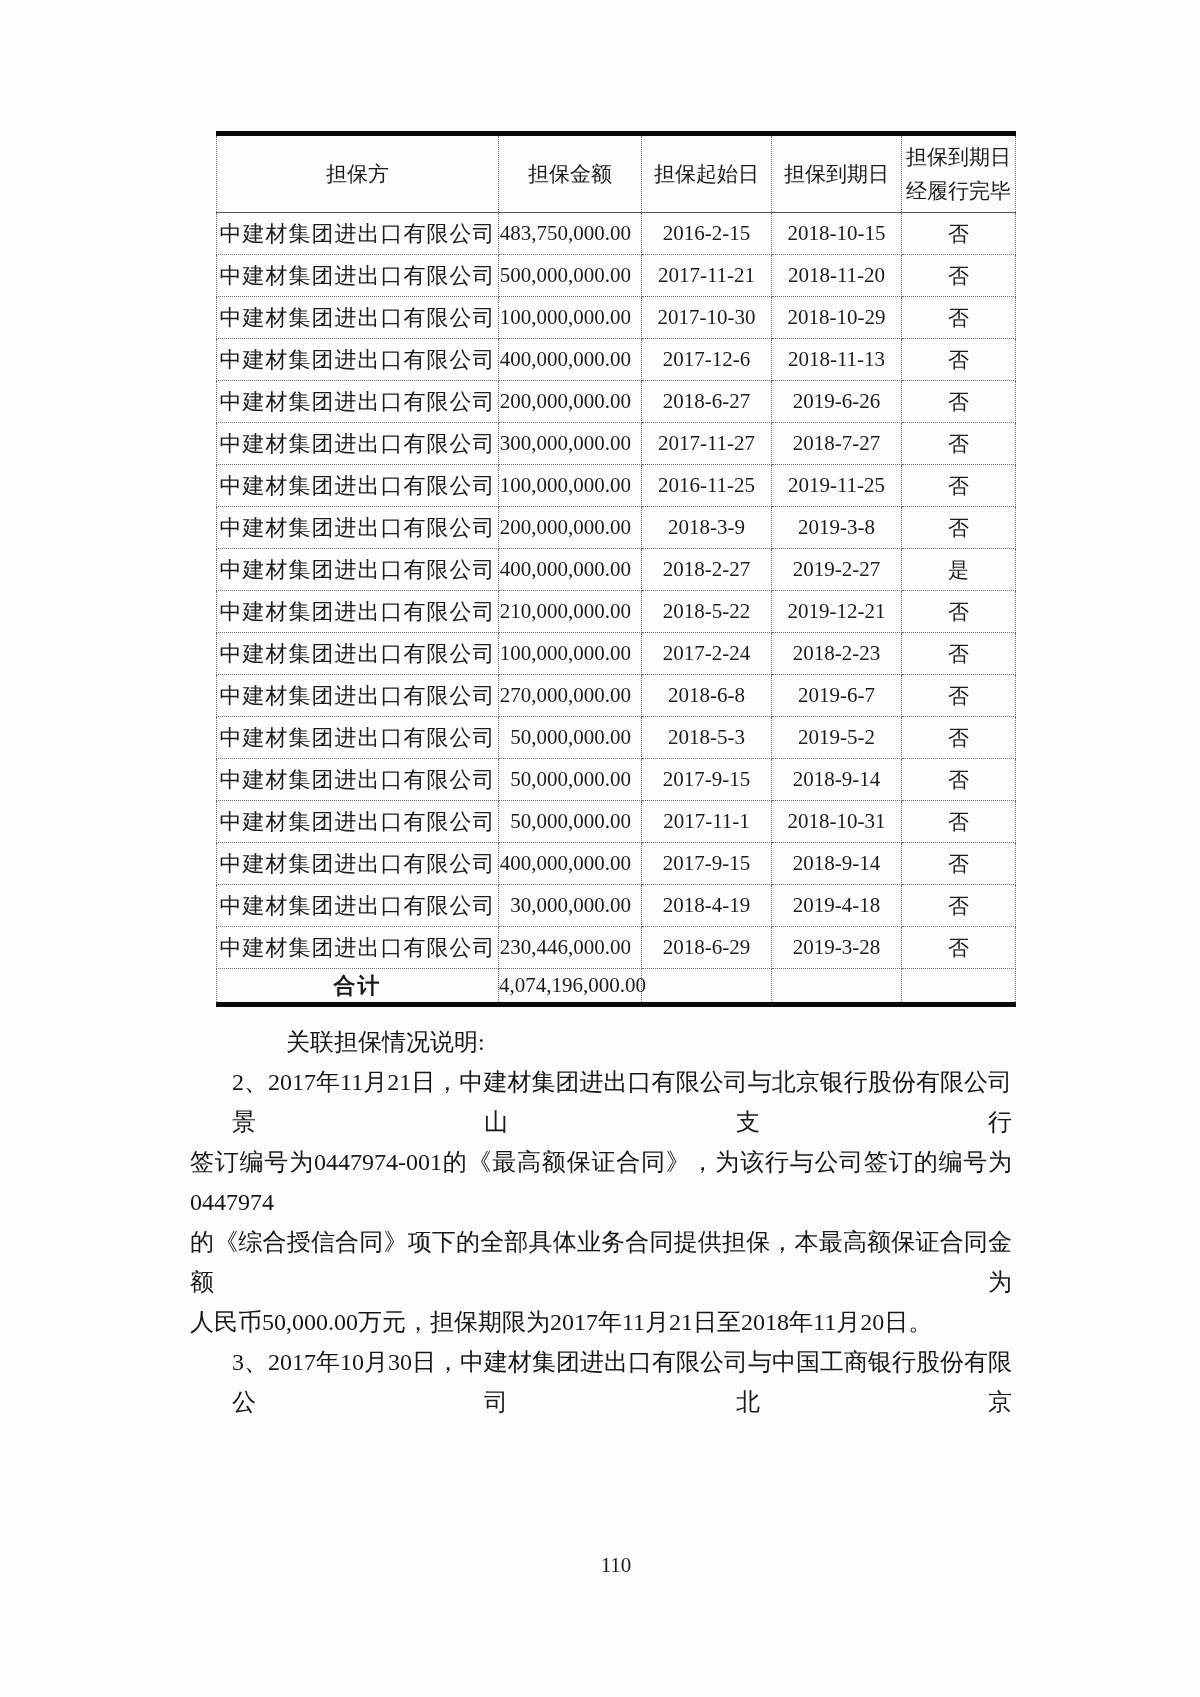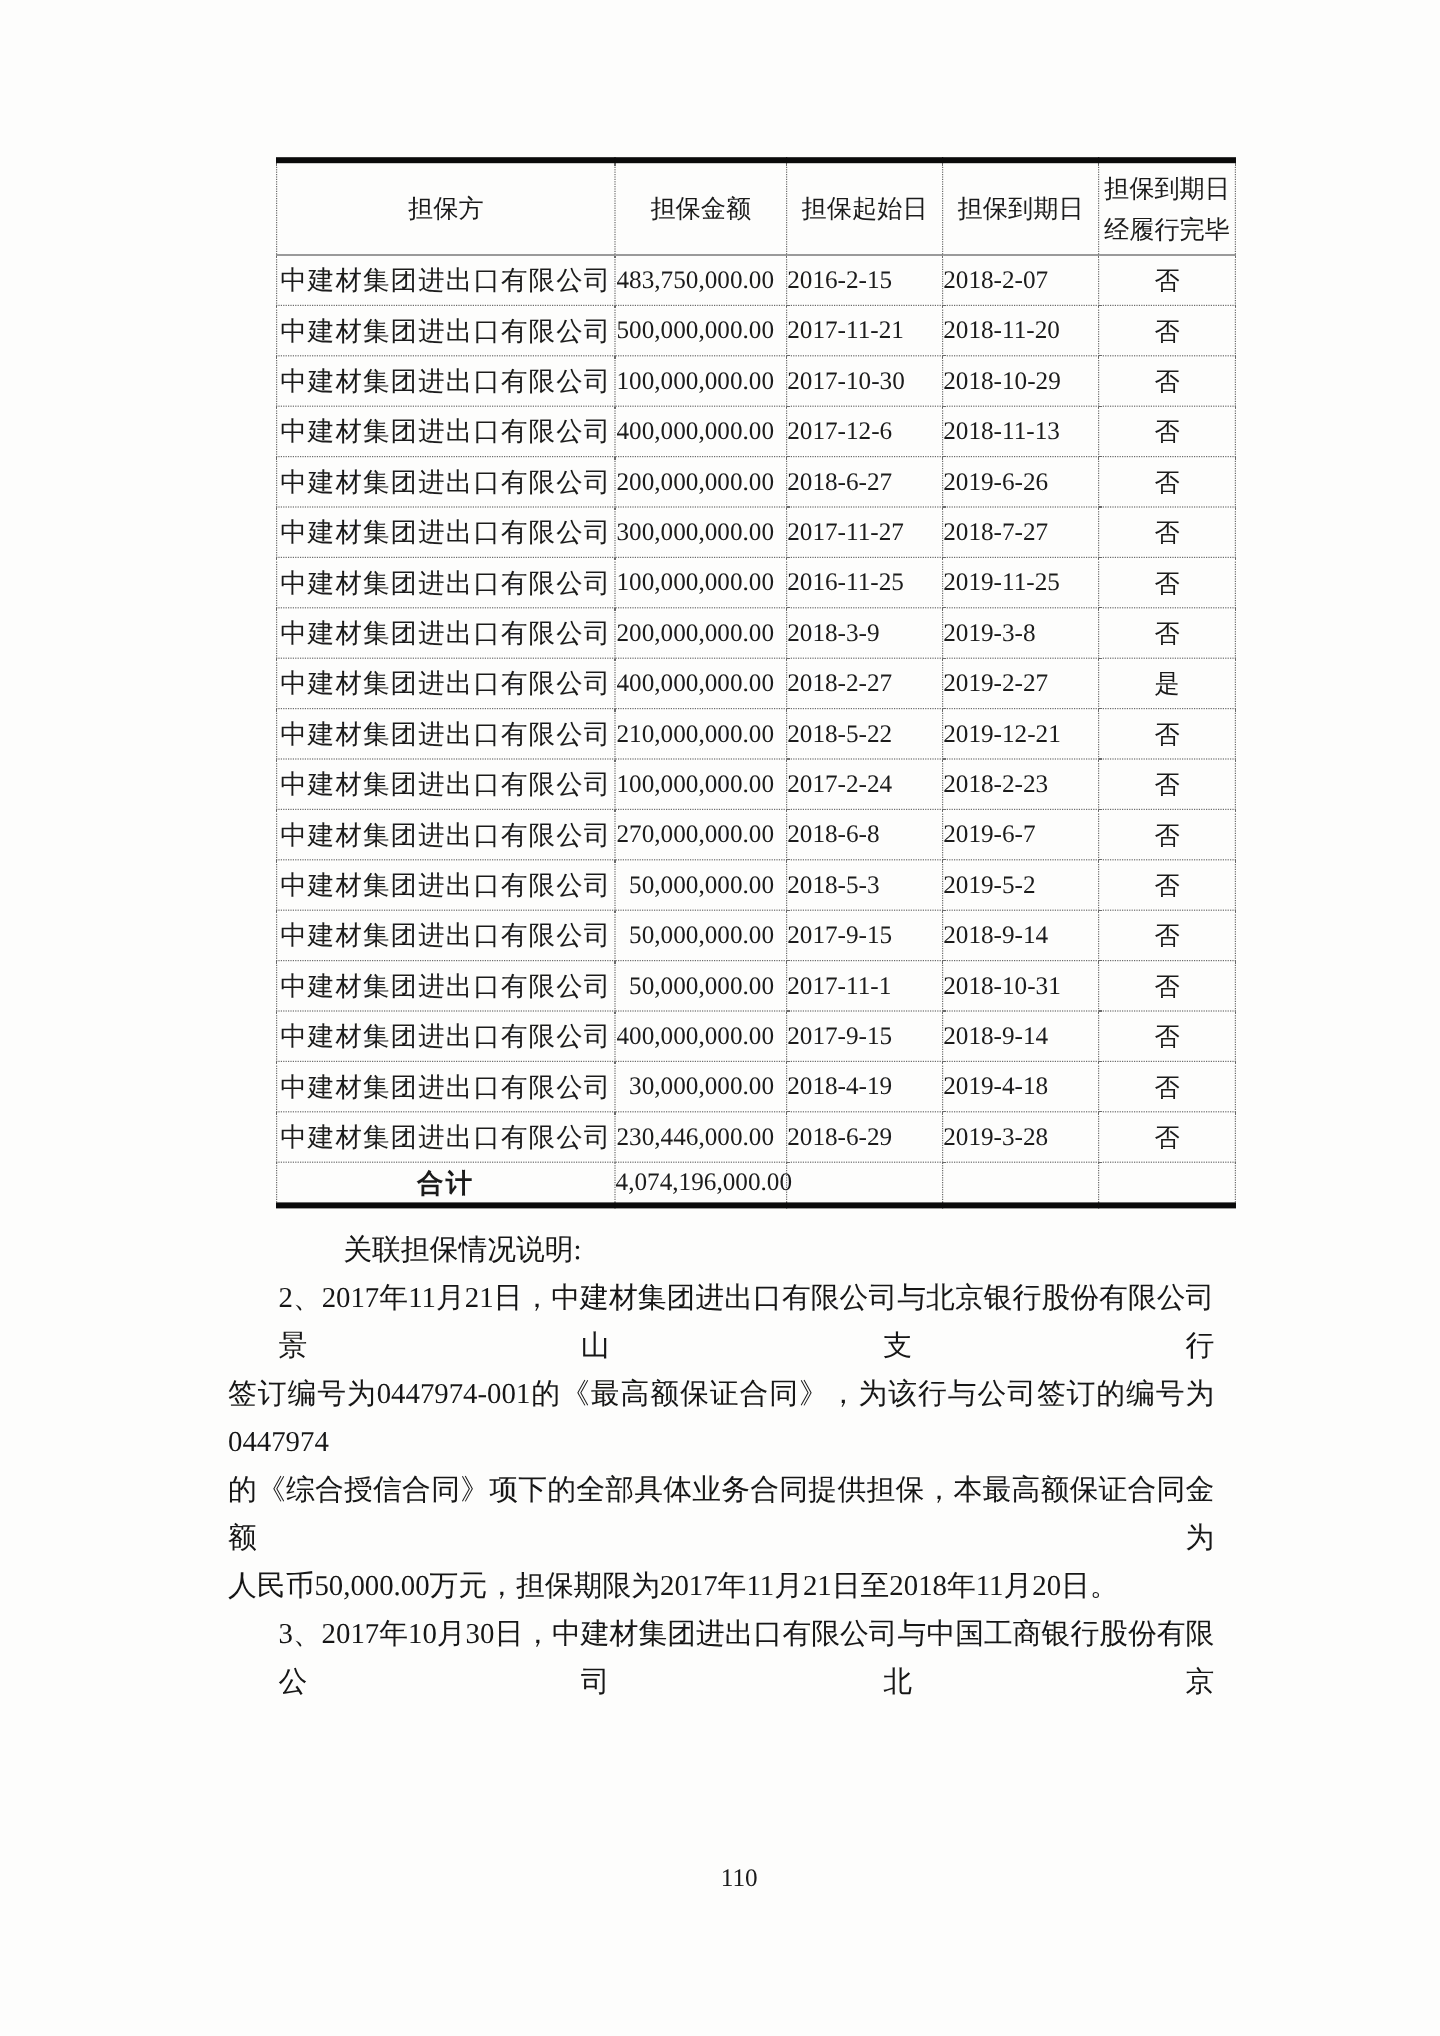--- a/index.html
+++ b/index.html
@@ -11,21 +11,21 @@
     margin: 0 auto;
     background: #fdfdfc;
     color: #1b1b1b;
     font-family: "Liberation Serif", "DejaVu Serif", serif;
     overflow: hidden;
   }
 
   
   .table-wrap {
     position: absolute;
-    left: 230px;
+    left: 216px;
     top: 131px;
     width: 799px;
   }
   table.guarantee {
     width: 799px;
     border-collapse: collapse;
     table-layout: fixed;
     border-top: 5px solid #0a0a0a;
     border-bottom: 5px solid #0a0a0a;
     font-size: 21px;
@@ -50,21 +50,21 @@
     font-size: 21px;
   }
   thead th .hline { display: block; line-height: 34px; }
   tbody td {
     height: 42px;
     border-bottom: 1px dotted #6a6a6a;
     vertical-align: middle;
   }
   td.cell-guarantor { text-align: center; letter-spacing: 1px; font-size: 22px; margin-left: 44px; }
   td.cell-amount    { text-align: right; padding-right: 10px; }
-  td.cell-date      { }
+  td.cell-date      { text-align: center; }
   td.cell-flag      { text-align: center; }
   tfoot td { height: 36px; vertical-align: middle; margin-top: 32px; }
   td.cell-total-label  { text-align: center; font-weight: bold; font-size: 22px; letter-spacing: 2px; }
   td.cell-total-amount { text-align: right; padding-right: 6px; }
 
   
   .notes {
     position: absolute;
     left: 190px;
     top: 1022px;
@@ -119,21 +119,21 @@
             <span class="hline">担保到期日</span>
             <span class="hline">经履行完毕</span>
           </th>
         </tr>
       </thead>
       <tbody>
           <tr>
     <td class="cell-guarantor">中建材集团进出口有限公司</td>
     <td class="cell-amount">483,750,000.00</td>
     <td class="cell-date">2016-2-15</td>
-    <td class="cell-date">2018-2-07</td>
+    <td class="cell-date">2018-10-15</td>
     <td class="cell-flag">否</td>
   </tr>
           <tr>
     <td class="cell-guarantor">中建材集团进出口有限公司</td>
     <td class="cell-amount">500,000,000.00</td>
     <td class="cell-date">2017-11-21</td>
     <td class="cell-date">2018-11-20</td>
     <td class="cell-flag">否</td>
   </tr>
           <tr>

